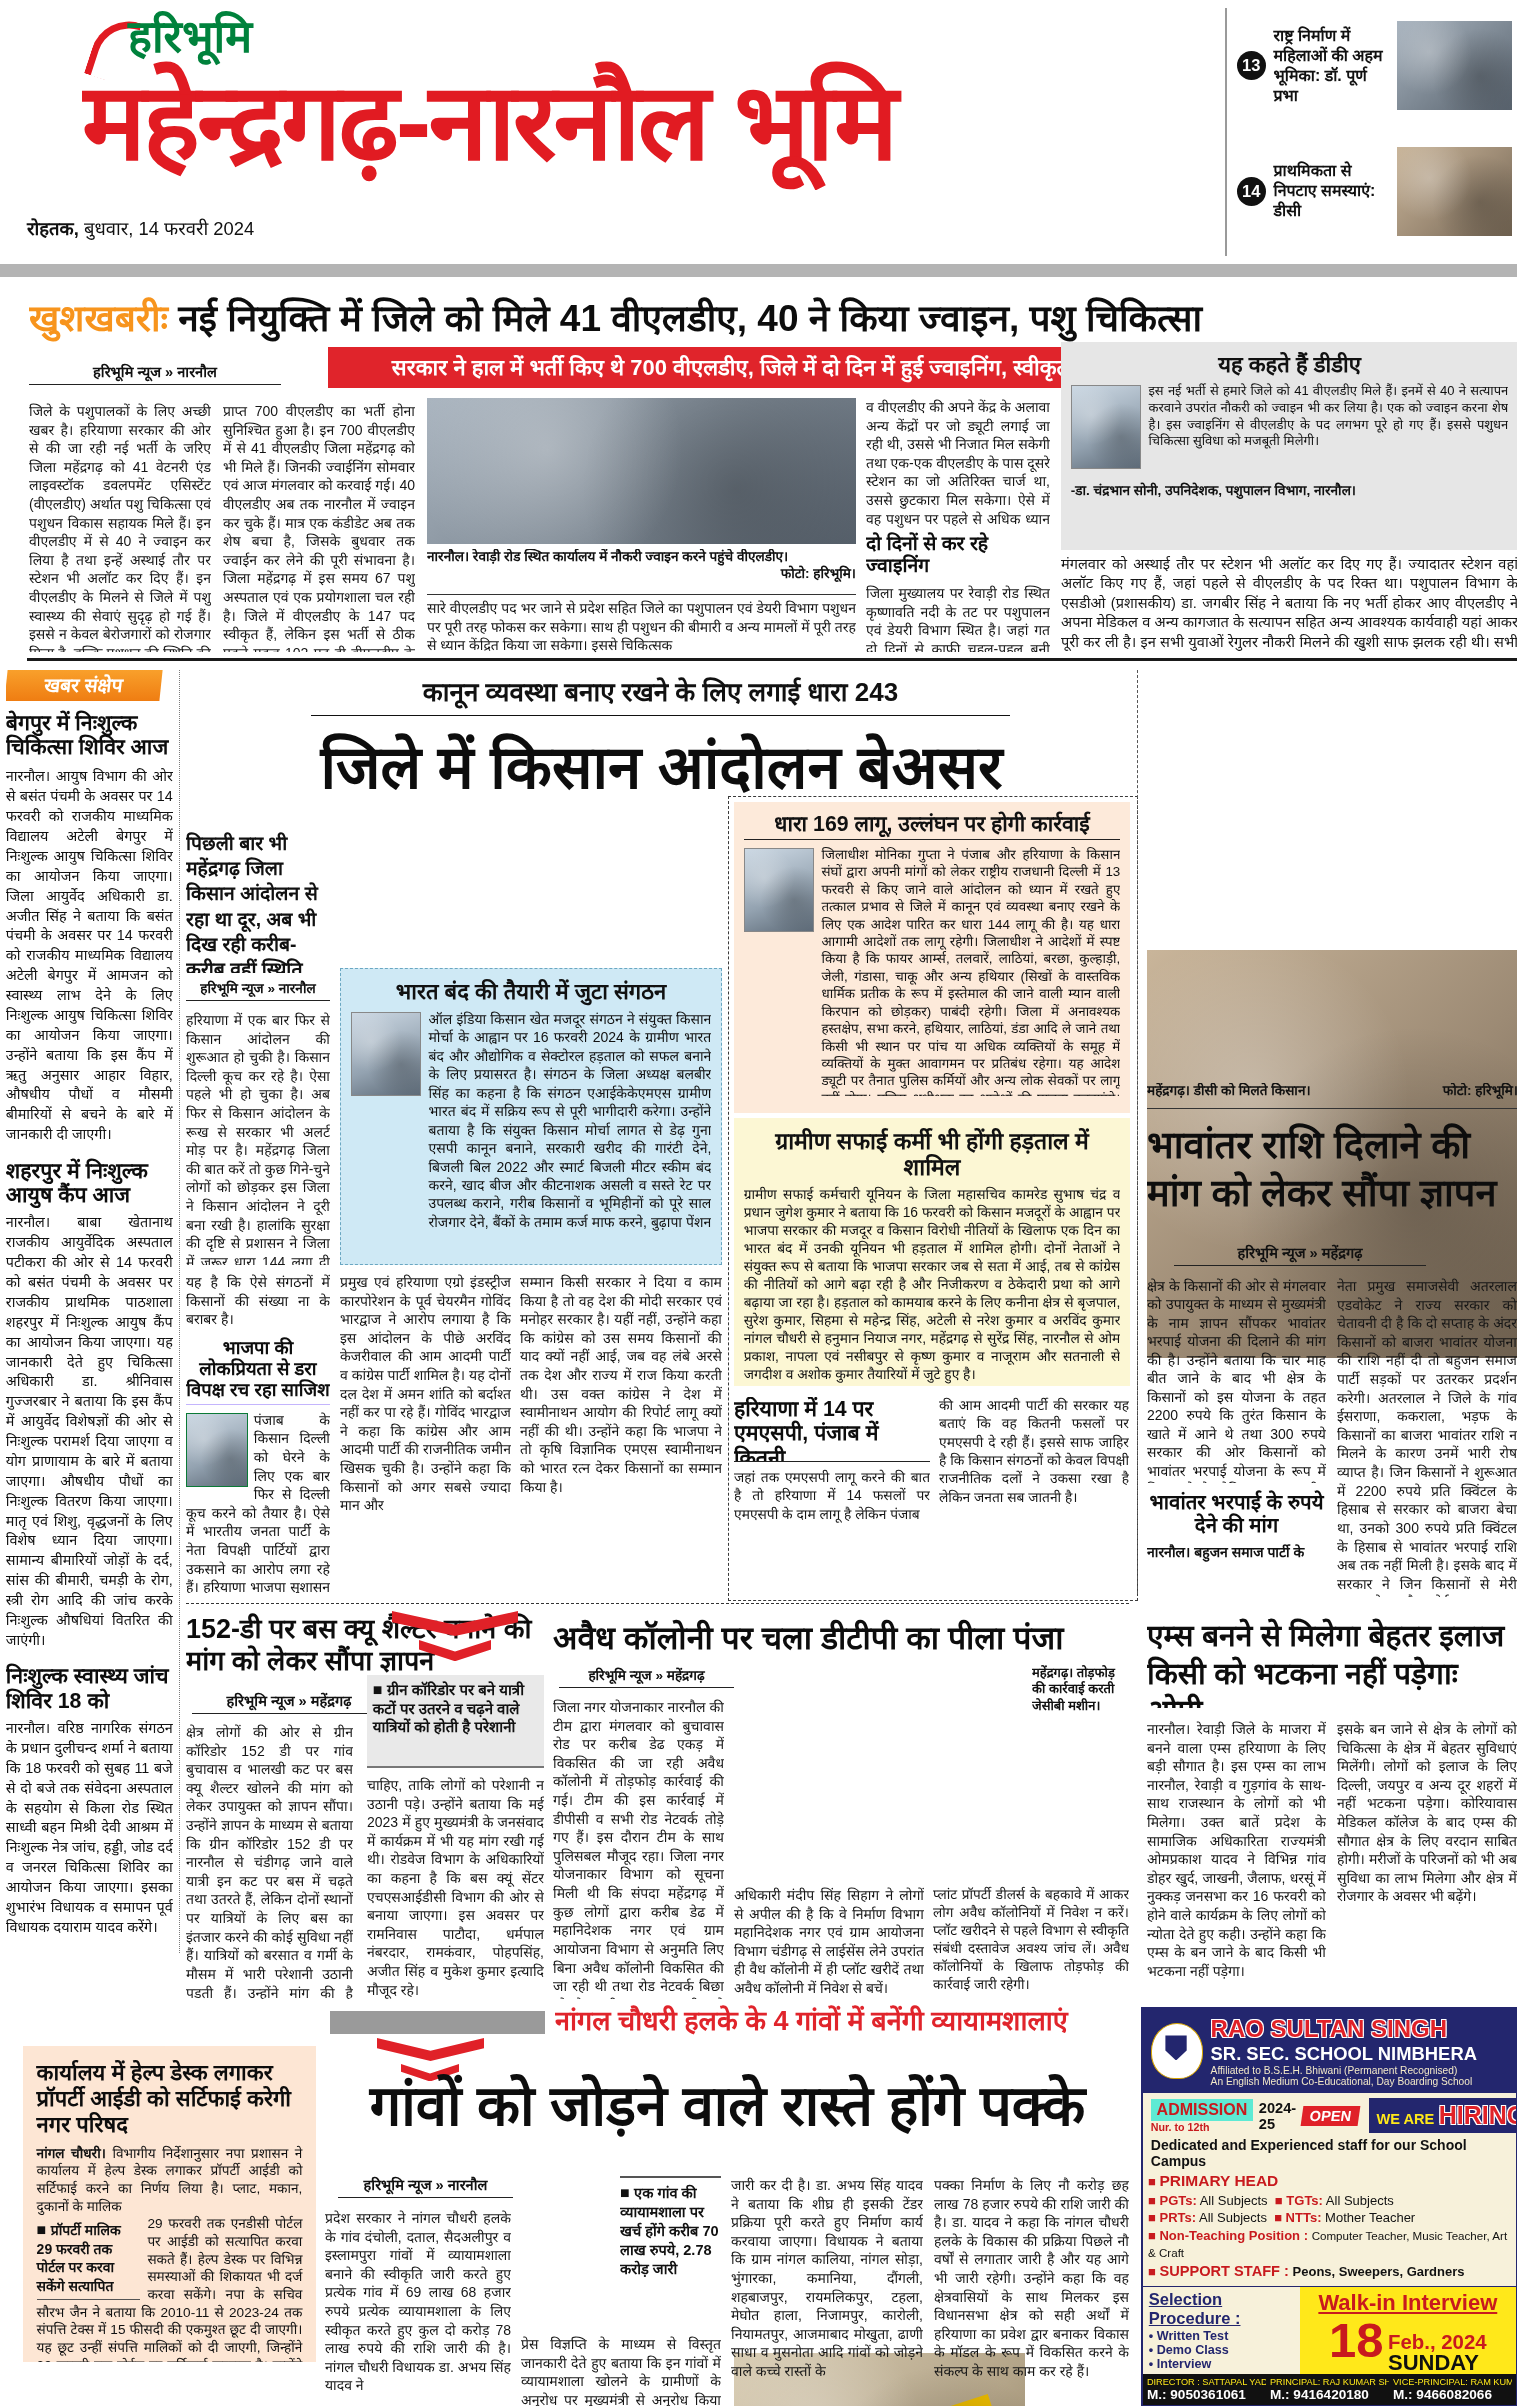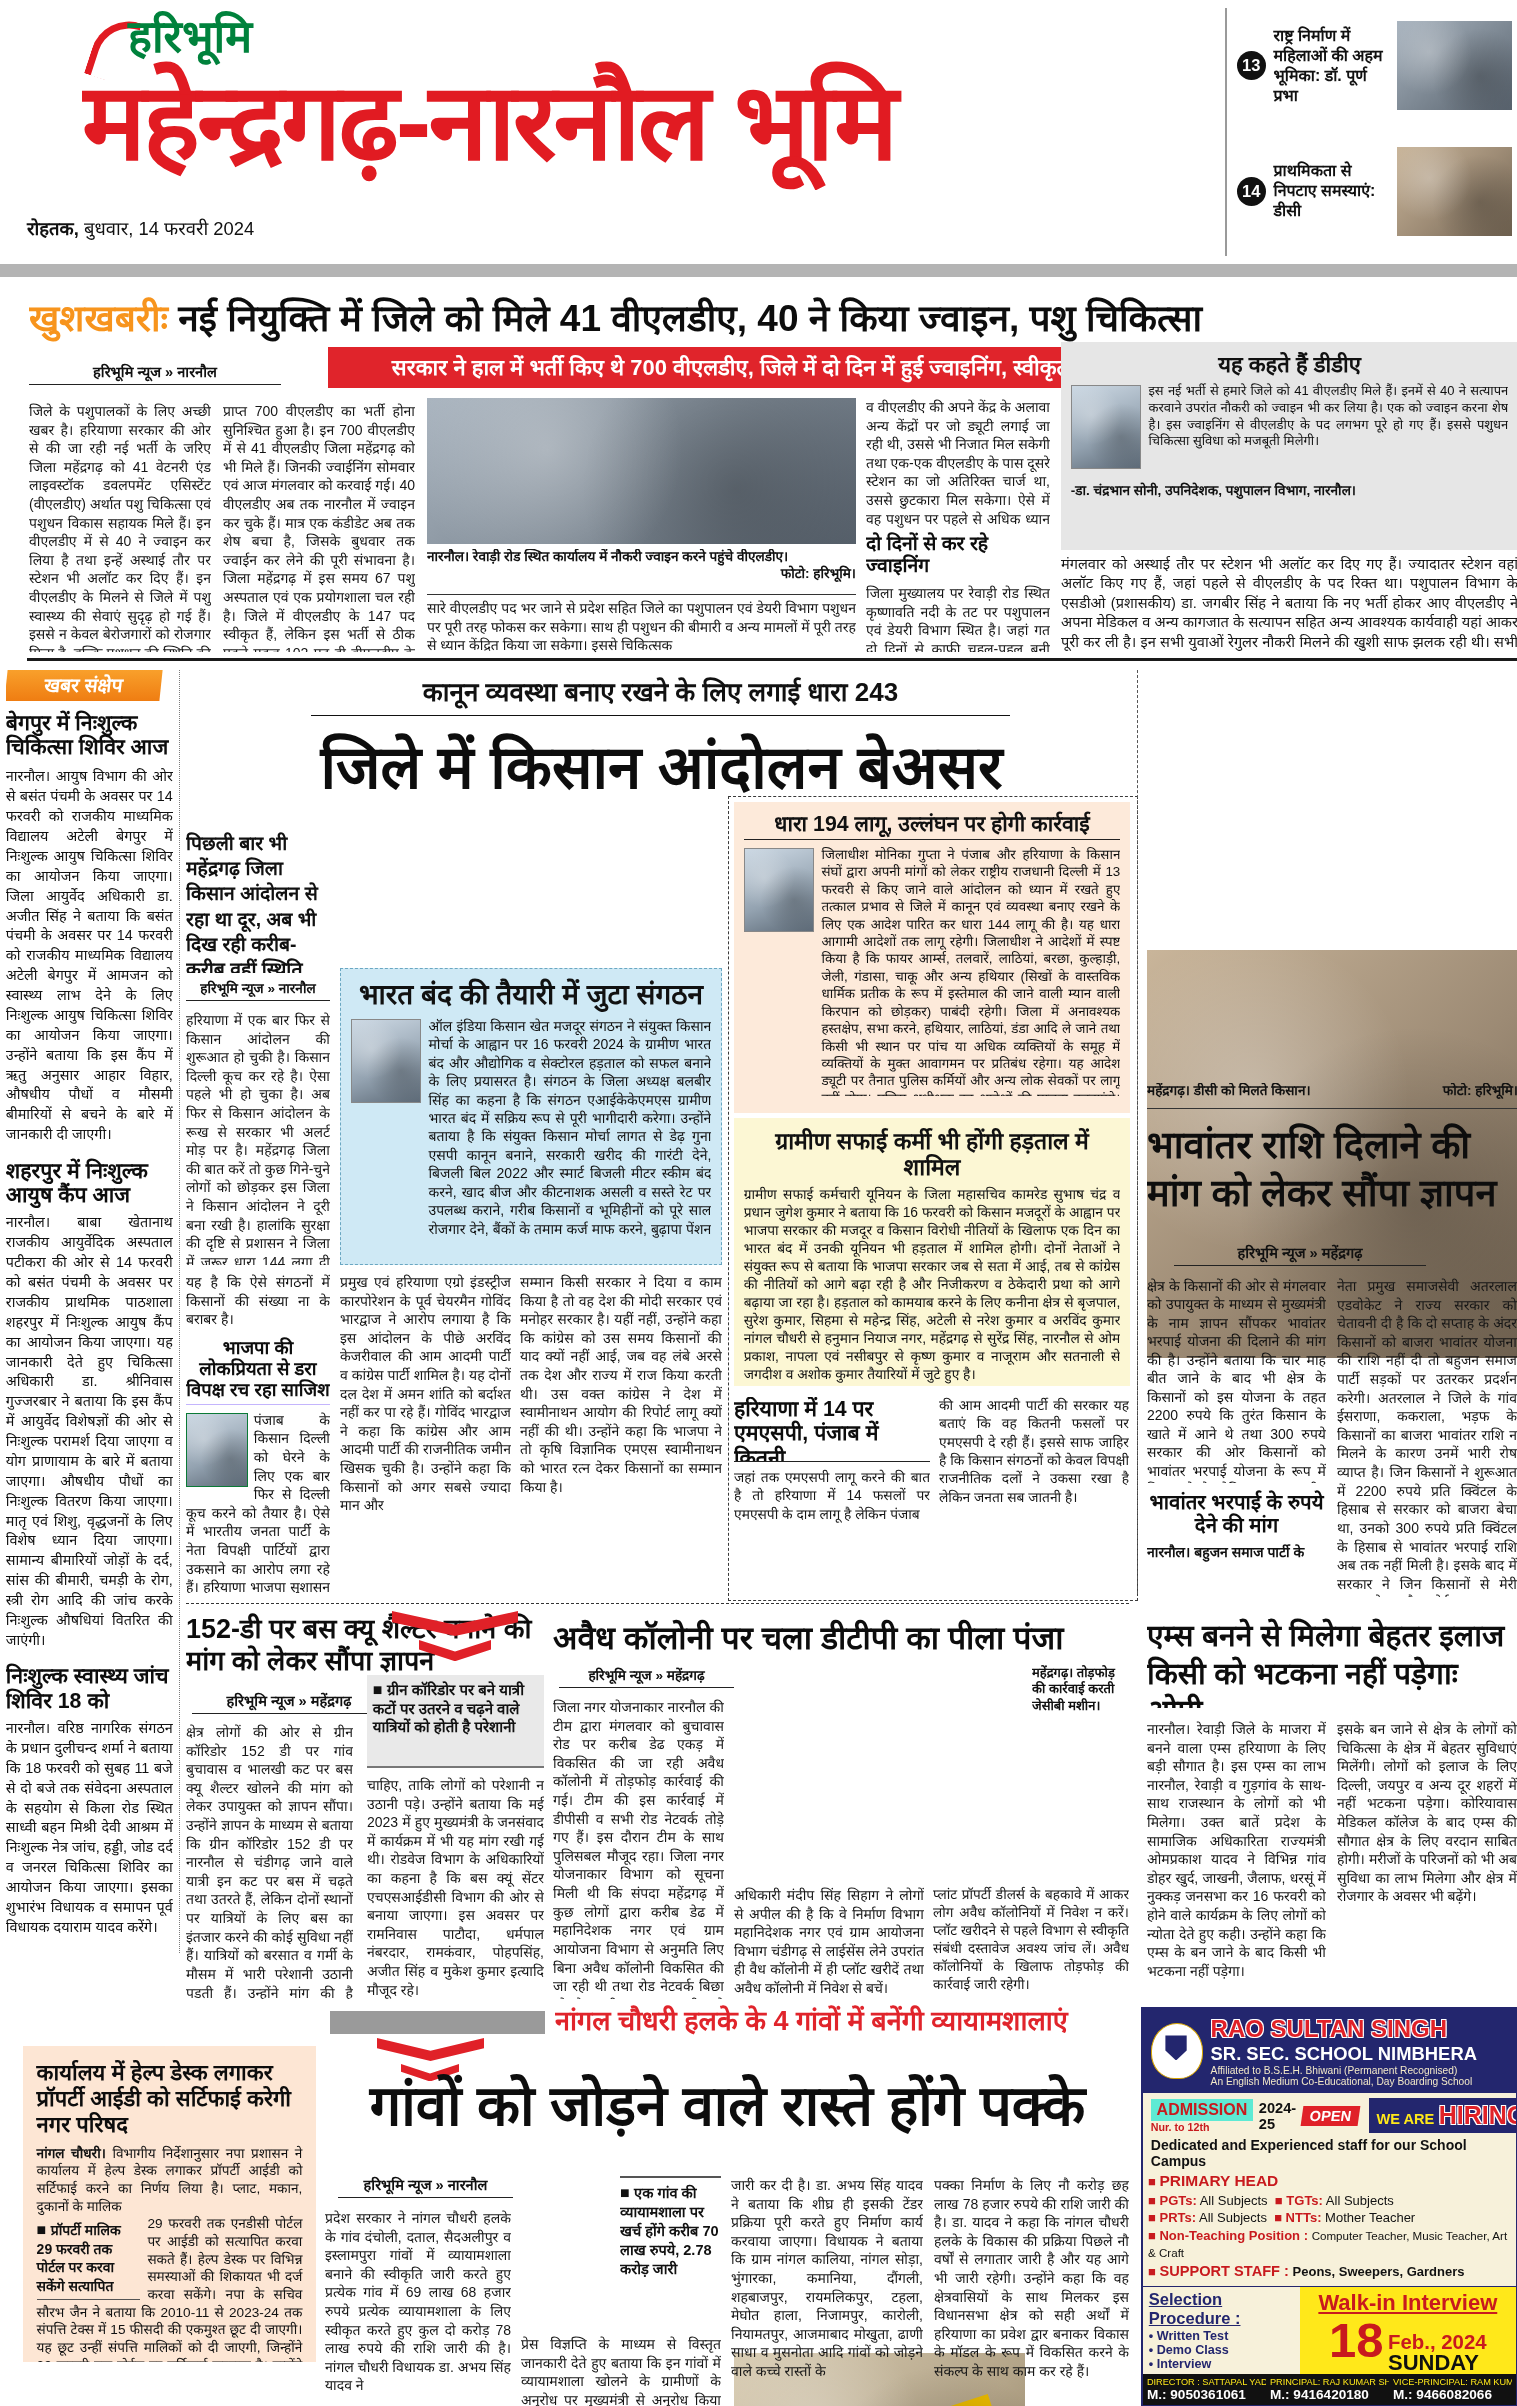--- a/index.html
+++ b/index.html
@@ -104,28 +104,28 @@
   <div class="abs" style="left:311px;top:673px;width:699px;font-size:26px;font-weight:bold;text-align:center;border-bottom:1.9px solid #111;padding-bottom:5.8px;white-space:nowrap;overflow:hidden">कानून व्यवस्था बनाए रखने के लिए लगाई धारा 243</div>
   <div class="abs hl" style="left:194px;top:724px;width:935px;font-size:60px;text-align:center;white-space:nowrap;overflow:hidden">जिले में किसान आंदोलन बेअसर</div>
 
   <div class="abs" style="left:186px;top:831px;width:144px;font-size:19.4px;font-weight:bold;line-height:1.3;height:142px;overflow:hidden">पिछली बार भी महेंद्रगढ़ जिला किसान आंदोलन से रहा था दूर, अब भी दिख रही करीब-करीब वहीं स्थिति</div>
   <div class="abs byline" style="left:186px;top:978px;width:144px;font-size:13.6px">हरिभूमि न्यूज » नारनौल</div>
   <div class="col" style="left:186px;top:1011px;width:144px;height:254px">हरियाणा में एक बार फिर से किसान आंदोलन की शुरूआत हो चुकी है। किसान दिल्ली कूच कर रहे है। ऐसा पहले भी हो चुका है। अब फिर से किसान आंदोलन के रूख से सरकार भी अलर्ट मोड़ पर है। महेंद्रगढ़ जिला की बात करें तो कुछ गिने-चुने लोगों को छोड़कर इस जिला ने किसान आंदोलन ने दूरी बना रखी है। हालांकि सुरक्षा की दृष्टि से प्रशासन ने जिला में जरूर धारा 144 लगा दी है। कुछ संगठन जरूर इस आंदोलन में भागीदारी निभाने की बात कह रहे है। हकीकत</div>
 
   <div class="ph ph-green abs" style="left:340px;top:827px;width:382px;height:134px"></div>
 
   <div class="box" style="left:340px;top:968px;width:382px;height:297px;background:#cfe9f5;border:1px dashed #6aa7c2">
-    <div class="box-title" style="font-size:28px">भारत बंद की तैयारी में जुटा संगठन</div>
+    <div class="box-title" style="font-size:22px">भारत बंद की तैयारी में जुटा संगठन</div>
     <div class="ph ph-portrait mini-ph"></div>
     <div style="font-size:14px;line-height:1.32;text-align:justify;overflow:hidden;height:221px">ऑल इंडिया किसान खेत मजदूर संगठन ने संयुक्त किसान मोर्चा के आह्वान पर 16 फरवरी 2024 के ग्रामीण भारत बंद और औद्योगिक व सेक्टोरल हड़ताल को सफल बनाने के लिए प्रयासरत है। संगठन के जिला अध्यक्ष बलबीर सिंह का कहना है कि संगठन एआईकेकेएमएस ग्रामीण भारत बंद में सक्रिय रूप से पूरी भागीदारी करेगा। उन्होंने बताया है कि संयुक्त किसान मोर्चा लागत से डेढ़ गुना एसपी कानून बनाने, सरकारी खरीद की गारंटी देने, बिजली बिल 2022 और स्मार्ट बिजली मीटर स्कीम बंद करने, खाद बीज और कीटनाशक असली व सस्ते रेट पर उपलब्ध कराने, गरीब किसानों व भूमिहीनों को पूरे साल रोजगार देने, बैंकों के तमाम कर्ज माफ करने, बुढ़ापा पेंशन 10 हजार महीना देने समेत अपनी तमाम मांगों को हासिल करने में निश्चित रूप से कामयाब होगा।</div>
   </div>
 
   <div class="abs dashbox" style="left:728px;top:796px;width:408px;height:803px"></div>
   <div class="box" style="left:734px;top:802px;width:396px;height:311px;background:#fdeada">
-    <div class="box-title" style="font-size:21.3px;border-bottom:1.9px solid #222;padding-bottom:2.9px">धारा 194 लागू, उल्लंघन पर होगी कार्रवाई</div>
+    <div class="box-title" style="font-size:21.3px;border-bottom:1.9px solid #222;padding-bottom:2.9px">धारा 169 लागू, उल्लंघन पर होगी कार्रवाई</div>
     <div class="ph ph-portrait mini-ph"></div>
     <div style="font-size:13.4px;line-height:1.3;text-align:justify;overflow:hidden;height:250px">जिलाधीश मोनिका गुप्ता ने पंजाब और हरियाणा के किसान संघों द्वारा अपनी मांगों को लेकर राष्ट्रीय राजधानी दिल्ली में 13 फरवरी से किए जाने वाले आंदोलन को ध्यान में रखते हुए तत्काल प्रभाव से जिले में कानून एवं व्यवस्था बनाए रखने के लिए एक आदेश पारित कर धारा 144 लागू की है। यह धारा आगामी आदेशों तक लागू रहेगी। जिलाधीश ने आदेशों में स्पष्ट किया है कि फायर आर्म्स, तलवारें, लाठियां, बरछा, कुल्हाड़ी, जेली, गंडासा, चाकू और अन्य हथियार (सिखों के वास्तविक धार्मिक प्रतीक के रूप में इस्तेमाल की जाने वाली म्यान वाली किरपान को छोड़कर) पाबंदी रहेगी। जिला में अनावश्यक हस्तक्षेप, सभा करने, हथियार, लाठियां, डंडा आदि ले जाने तथा किसी भी स्थान पर पांच या अधिक व्यक्तियों के समूह में व्यक्तियों के मुक्त आवागमन पर प्रतिबंध रहेगा। यह आदेश ड्यूटी पर तैनात पुलिस कर्मियों और अन्य लोक सेवकों पर लागू नहीं होगा। पुलिस अधीक्षक इन आदेशों की पालना करवाएंगे। आदेशों की अवहेलना करने वालों के खिलाफ भारतीय दंड संहिता, 1860 की धारा 188 के अनुसार सख्ती से निपटा जाएगा।</div>
   </div>
   <div class="box" style="left:734px;top:1118px;width:396px;height:268px;background:#fcf7d4">
     <div class="box-title" style="font-size:23px">ग्रामीण सफाई कर्मी भी होंगी हड़ताल में शामिल</div>
     <div style="font-size:13.8px;line-height:1.3;text-align:justify;overflow:hidden;height:208px">ग्रामीण सफाई कर्मचारी यूनियन के जिला महासचिव कामरेड सुभाष चंद्र व प्रधान जुगेश कुमार ने बताया कि 16 फरवरी को किसान मजदूरों के आह्वान पर भाजपा सरकार की मजदूर व किसान विरोधी नीतियों के खिलाफ एक दिन का भारत बंद में उनकी यूनियन भी हड़ताल में शामिल होगी। दोनों नेताओं ने संयुक्त रूप से बताया कि भाजपा सरकार जब से सता में आई, तब से कांग्रेस की नीतियों को आगे बढ़ा रही है और निजीकरण व ठेकेदारी प्रथा को आगे बढ़ाया जा रहा है। हड़ताल को कामयाब करने के लिए कनीना क्षेत्र से बृजपाल, सुरेश कुमार, सिहमा से महेन्द्र सिंह, अटेली से नरेश कुमार व अरविंद कुमार नांगल चौधरी से हनुमान नियाज नगर, महेंद्रगढ़ से सुरेंद्र सिंह, नारनौल से ओम प्रकाश, नापला एवं नसीबपुर से कृष्ण कुमार व नाजूराम और सतनाली से जगदीश व अशोक कुमार तैयारियों में जुटे हुए है।</div>
   </div>
 
   <div class="abs" style="left:186px;top:1273px;width:144px;height:320px;overflow:hidden">
     <div style="font-size:14px;line-height:1.33;text-align:justify">यह है कि ऐसे संगठनों में किसानों की संख्या ना के बराबर है।</div>

